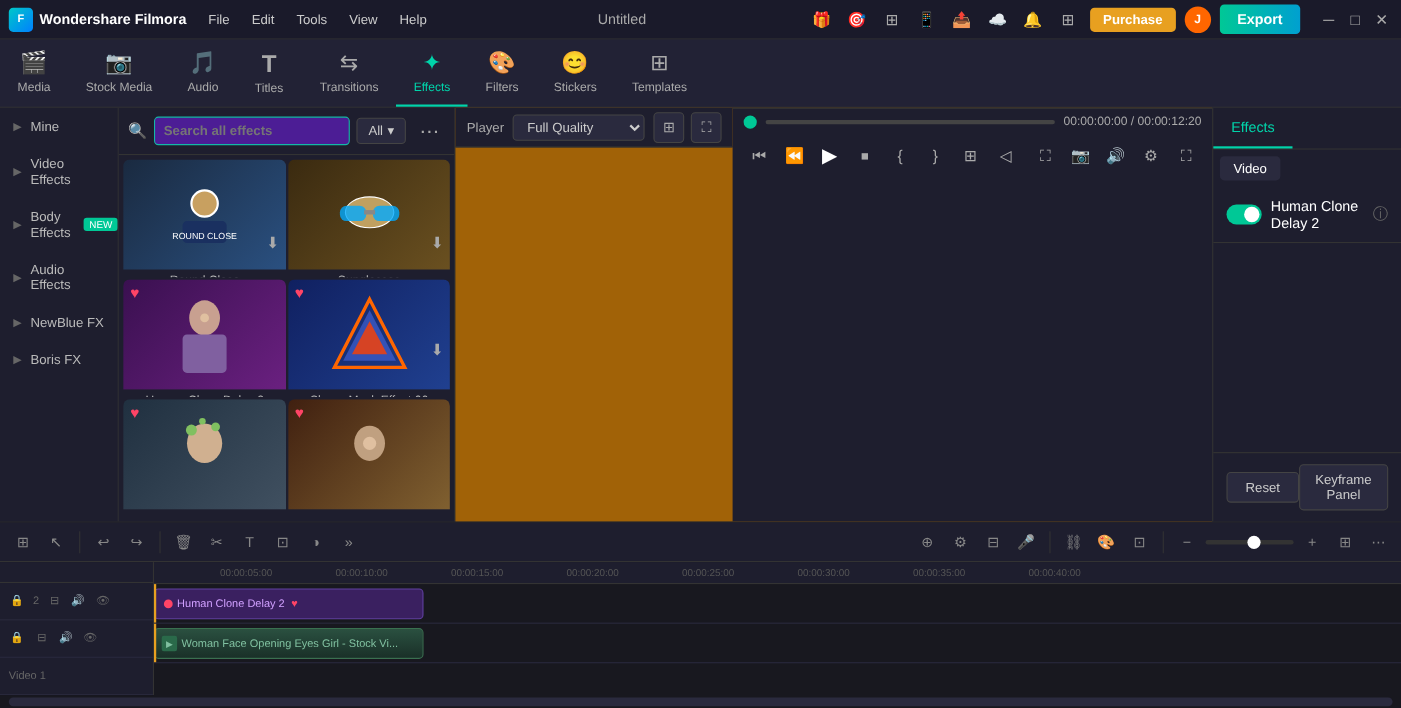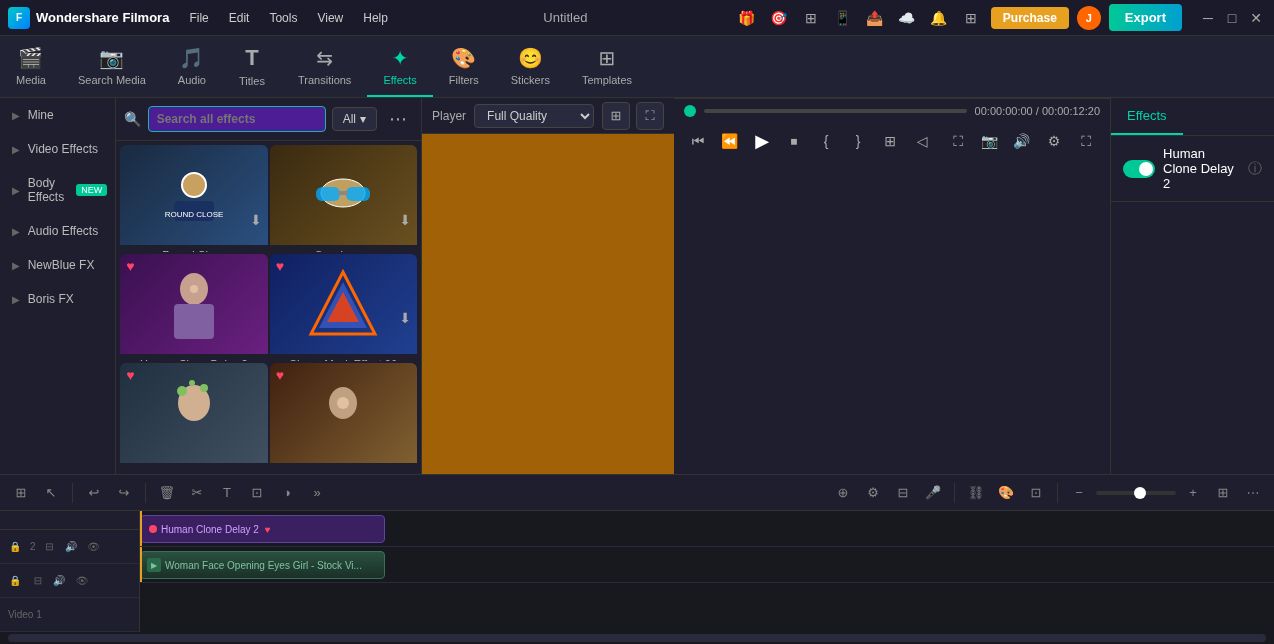--- a/index.html
+++ b/index.html
@@ -150,21 +150,21 @@
   </div>
 </div>
 
 <div class="main-toolbar">
   <div class="toolbar-item">
     <span class="toolbar-icon">🎬</span>
     <span>Media</span>
   </div>
   <div class="toolbar-item">
     <span class="toolbar-icon">📷</span>
-    <span>Search Media</span>
+    <span>Stock Media</span>
   </div>
   <div class="toolbar-item">
     <span class="toolbar-icon">🎵</span>
     <span>Audio</span>
   </div>
   <div class="toolbar-item">
     <span class="toolbar-icon" style="font-size:22px;font-weight:700;">T</span>
     <span>Titles</span>
   </div>
   <div class="toolbar-item">
@@ -383,24 +383,33 @@
       </div>
     </div>
   </div>
 
   <div class="right-panel">
     <div class="right-tabs">
       <div class="right-tab active">
         <span>Effects</span>
       </div>
     </div>
+    <div class="right-subtabs">
+      <div class="right-subtab active">
+        <span>Video</span>
+      </div>
+    </div>
     <div class="effect-header">
       <div class="effect-toggle"></div>
       <span class="effect-title">Human Clone Delay 2</span>
       <span class="effect-info-btn">ⓘ</span>
+    </div>
+    <div class="right-footer">
+      <button class="reset-btn">Reset</button>
+      <button class="keyframe-btn">Keyframe Panel</button>
     </div>
   </div>
 
 </div>
 
 <div class="timeline-area">
   <div class="timeline-toolbar">
     <div class="tl-btn">⊞</div>
     <div class="tl-btn">↖</div>
     <div class="tl-separator"></div>
@@ -452,20 +461,30 @@
         <div class="track-ctrl">🔊</div>
         <div class="track-ctrl">👁</div>
       </div>
       <div class="track-label" style="font-size:10px;color:#666;">
         <span>Video 1</span>
       </div>
     </div>
 
     <div class="timeline-tracks">
 
+      <div class="timeline-ruler" style="position:relative;overflow:hidden;">
+        <span style="position:absolute;left:60px;font-size:9px;color:#555;">00:00:05:00</span>
+        <span style="position:absolute;left:165px;font-size:9px;color:#555;">00:00:10:00</span>
+        <span style="position:absolute;left:270px;font-size:9px;color:#555;">00:00:15:00</span>
+        <span style="position:absolute;left:375px;font-size:9px;color:#555;">00:00:20:00</span>
+        <span style="position:absolute;left:480px;font-size:9px;color:#555;">00:00:25:00</span>
+        <span style="position:absolute;left:585px;font-size:9px;color:#555;">00:00:30:00</span>
+        <span style="position:absolute;left:690px;font-size:9px;color:#555;">00:00:35:00</span>
+        <span style="position:absolute;left:795px;font-size:9px;color:#555;">00:00:40:00</span>
+      </div>
 
       <div class="track-row" style="position:relative;">
         <div class="track-clip clip-effect">
           <div class="clip-red-dot"></div>
           <span>Human Clone Delay 2</span>
           <span style="color:#ff4466;margin-left:6px;">♥</span>
         </div>
 
         <div style="position:absolute;left:0;top:0;width:2px;height:100%;background:#e8a020;pointer-events:none;"></div>
       </div>

